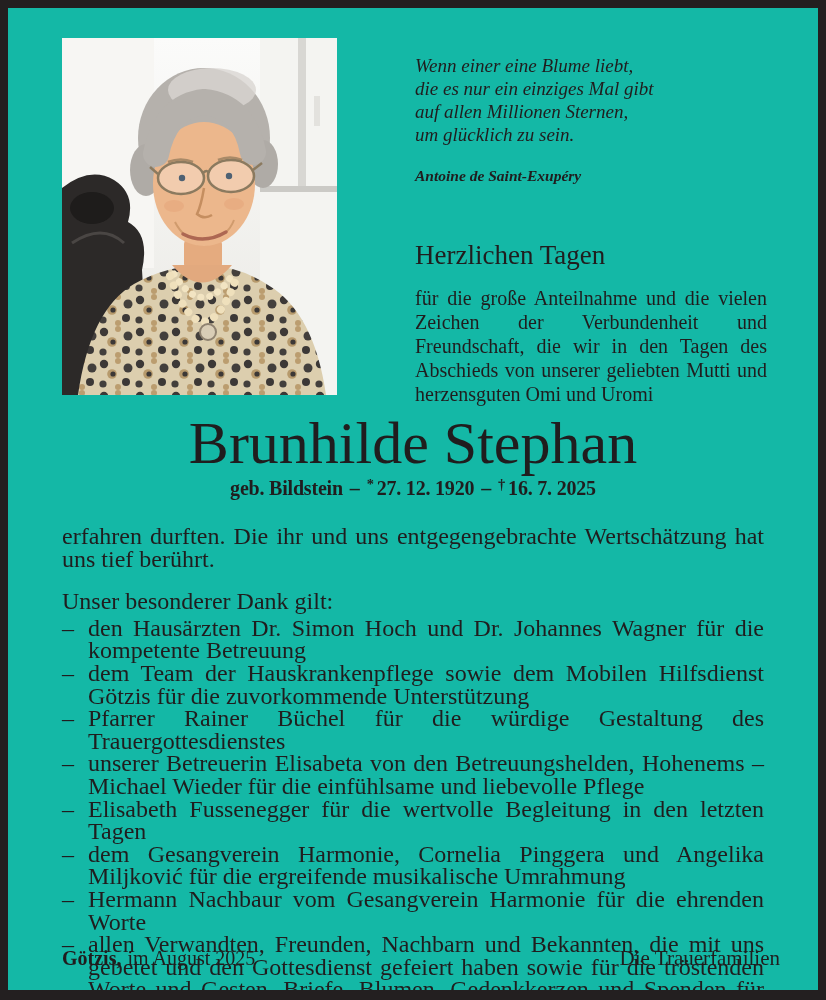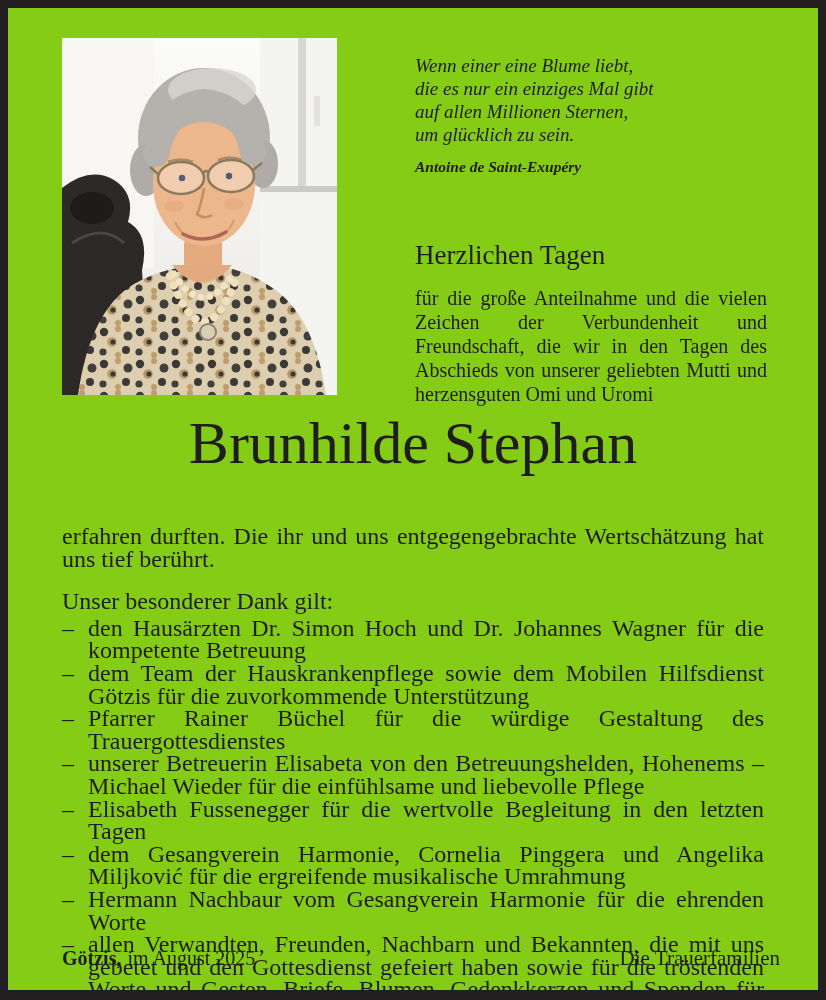--- a/index.html
+++ b/index.html
@@ -1,36 +1,36 @@
 <!DOCTYPE html>
 <html><head>
 <meta charset="utf-8">
 <style>
   html,body { margin:0; padding:0; background:#ffffff; }
   .page {
     position:relative;
     width:826px; height:1000px;
     box-sizing:border-box;
-    background:#84cc16;
+    background:#14b8a6;
     border:8px solid #231f20;
     border-bottom-width:10px;
     font-family:"Liberation Serif","DejaVu Serif",serif;
     color:#201d1e;
     overflow:hidden;
   }
   .photo-wrap { position:absolute; left:54px; top:30px; width:275px; height:357px; }
   .photo-wrap svg { display:block; }
 
   .quote {
     position:absolute; left:407px; top:46px; width:352px;
     font-style:italic; font-size:19px; line-height:23px;
   }
   .quote-line { display:block; }
   .attribution {
-    display:block; margin-top:9px;
+    display:block; margin-top:18px;
     font-style:italic; font-weight:bold; font-size:15.5px;
   }
   .dank-title {
     position:absolute; left:407px; top:232px;
     font-size:27px; line-height:30px;
   }
   .dank-intro {
     position:absolute; left:407px; top:278px; width:352px;
     font-size:20px; line-height:24px; text-align:justify;
   }
@@ -147,20 +147,23 @@
     <span class="quote-line">die es nur ein einziges Mal gibt</span>
     <span class="quote-line">auf allen Millionen Sternen,</span>
     <span class="quote-line">um glücklich zu sein.</span>
     <span class="attribution">Antoine de Saint-Exupéry</span>
   </div>
 
   <div class="dank-title">Herzlichen Tagen</div>
   <div class="dank-intro">für die große Anteilnahme und die vielen Zeichen der Verbundenheit und Freundschaft, die wir in den Tagen des Abschieds von unserer geliebten Mutti und herzensguten Omi und Uromi</div>
 
   <div class="name">Brunhilde Stephan</div>
+  <div class="dates">
+    <span>geb. Bildstein</span><span class="dash">–</span><span class="sup">*</span><span>27. 12. 1920</span><span class="dash">–</span><span class="sup">†</span><span>16. 7. 2025</span>
+  </div>
 
   <div class="main">
     <p class="cont">erfahren durften. Die ihr und uns entgegengebrachte Wertschätzung hat uns tief berührt.</p>
     <p class="list-title">Unser besonderer Dank gilt:</p>
     <div class="item"><span class="marker">–</span><span>den Hausärzten Dr. Simon Hoch und Dr. Johannes Wagner für die kompetente Betreuung</span></div>
     <div class="item"><span class="marker">–</span><span>dem Team der Hauskrankenpflege sowie dem Mobilen Hilfsdienst Götzis für die zuvorkommende Unterstützung</span></div>
     <div class="item"><span class="marker">–</span><span>Pfarrer Rainer Büchel für die würdige Gestaltung des Trauergottesdienstes</span></div>
     <div class="item"><span class="marker">–</span><span>unserer Betreuerin Elisabeta von den Betreuungshelden, Hohenems – Michael Wieder für die einfühlsame und liebevolle Pflege</span></div>
     <div class="item"><span class="marker">–</span><span>Elisabeth Fussenegger für die wertvolle Begleitung in den letzten Tagen</span></div>
     <div class="item"><span class="marker">–</span><span>dem Gesangverein Harmonie, Cornelia Pinggera und Angelika Miljković für die ergreifende musikalische Umrahmung</span></div>

